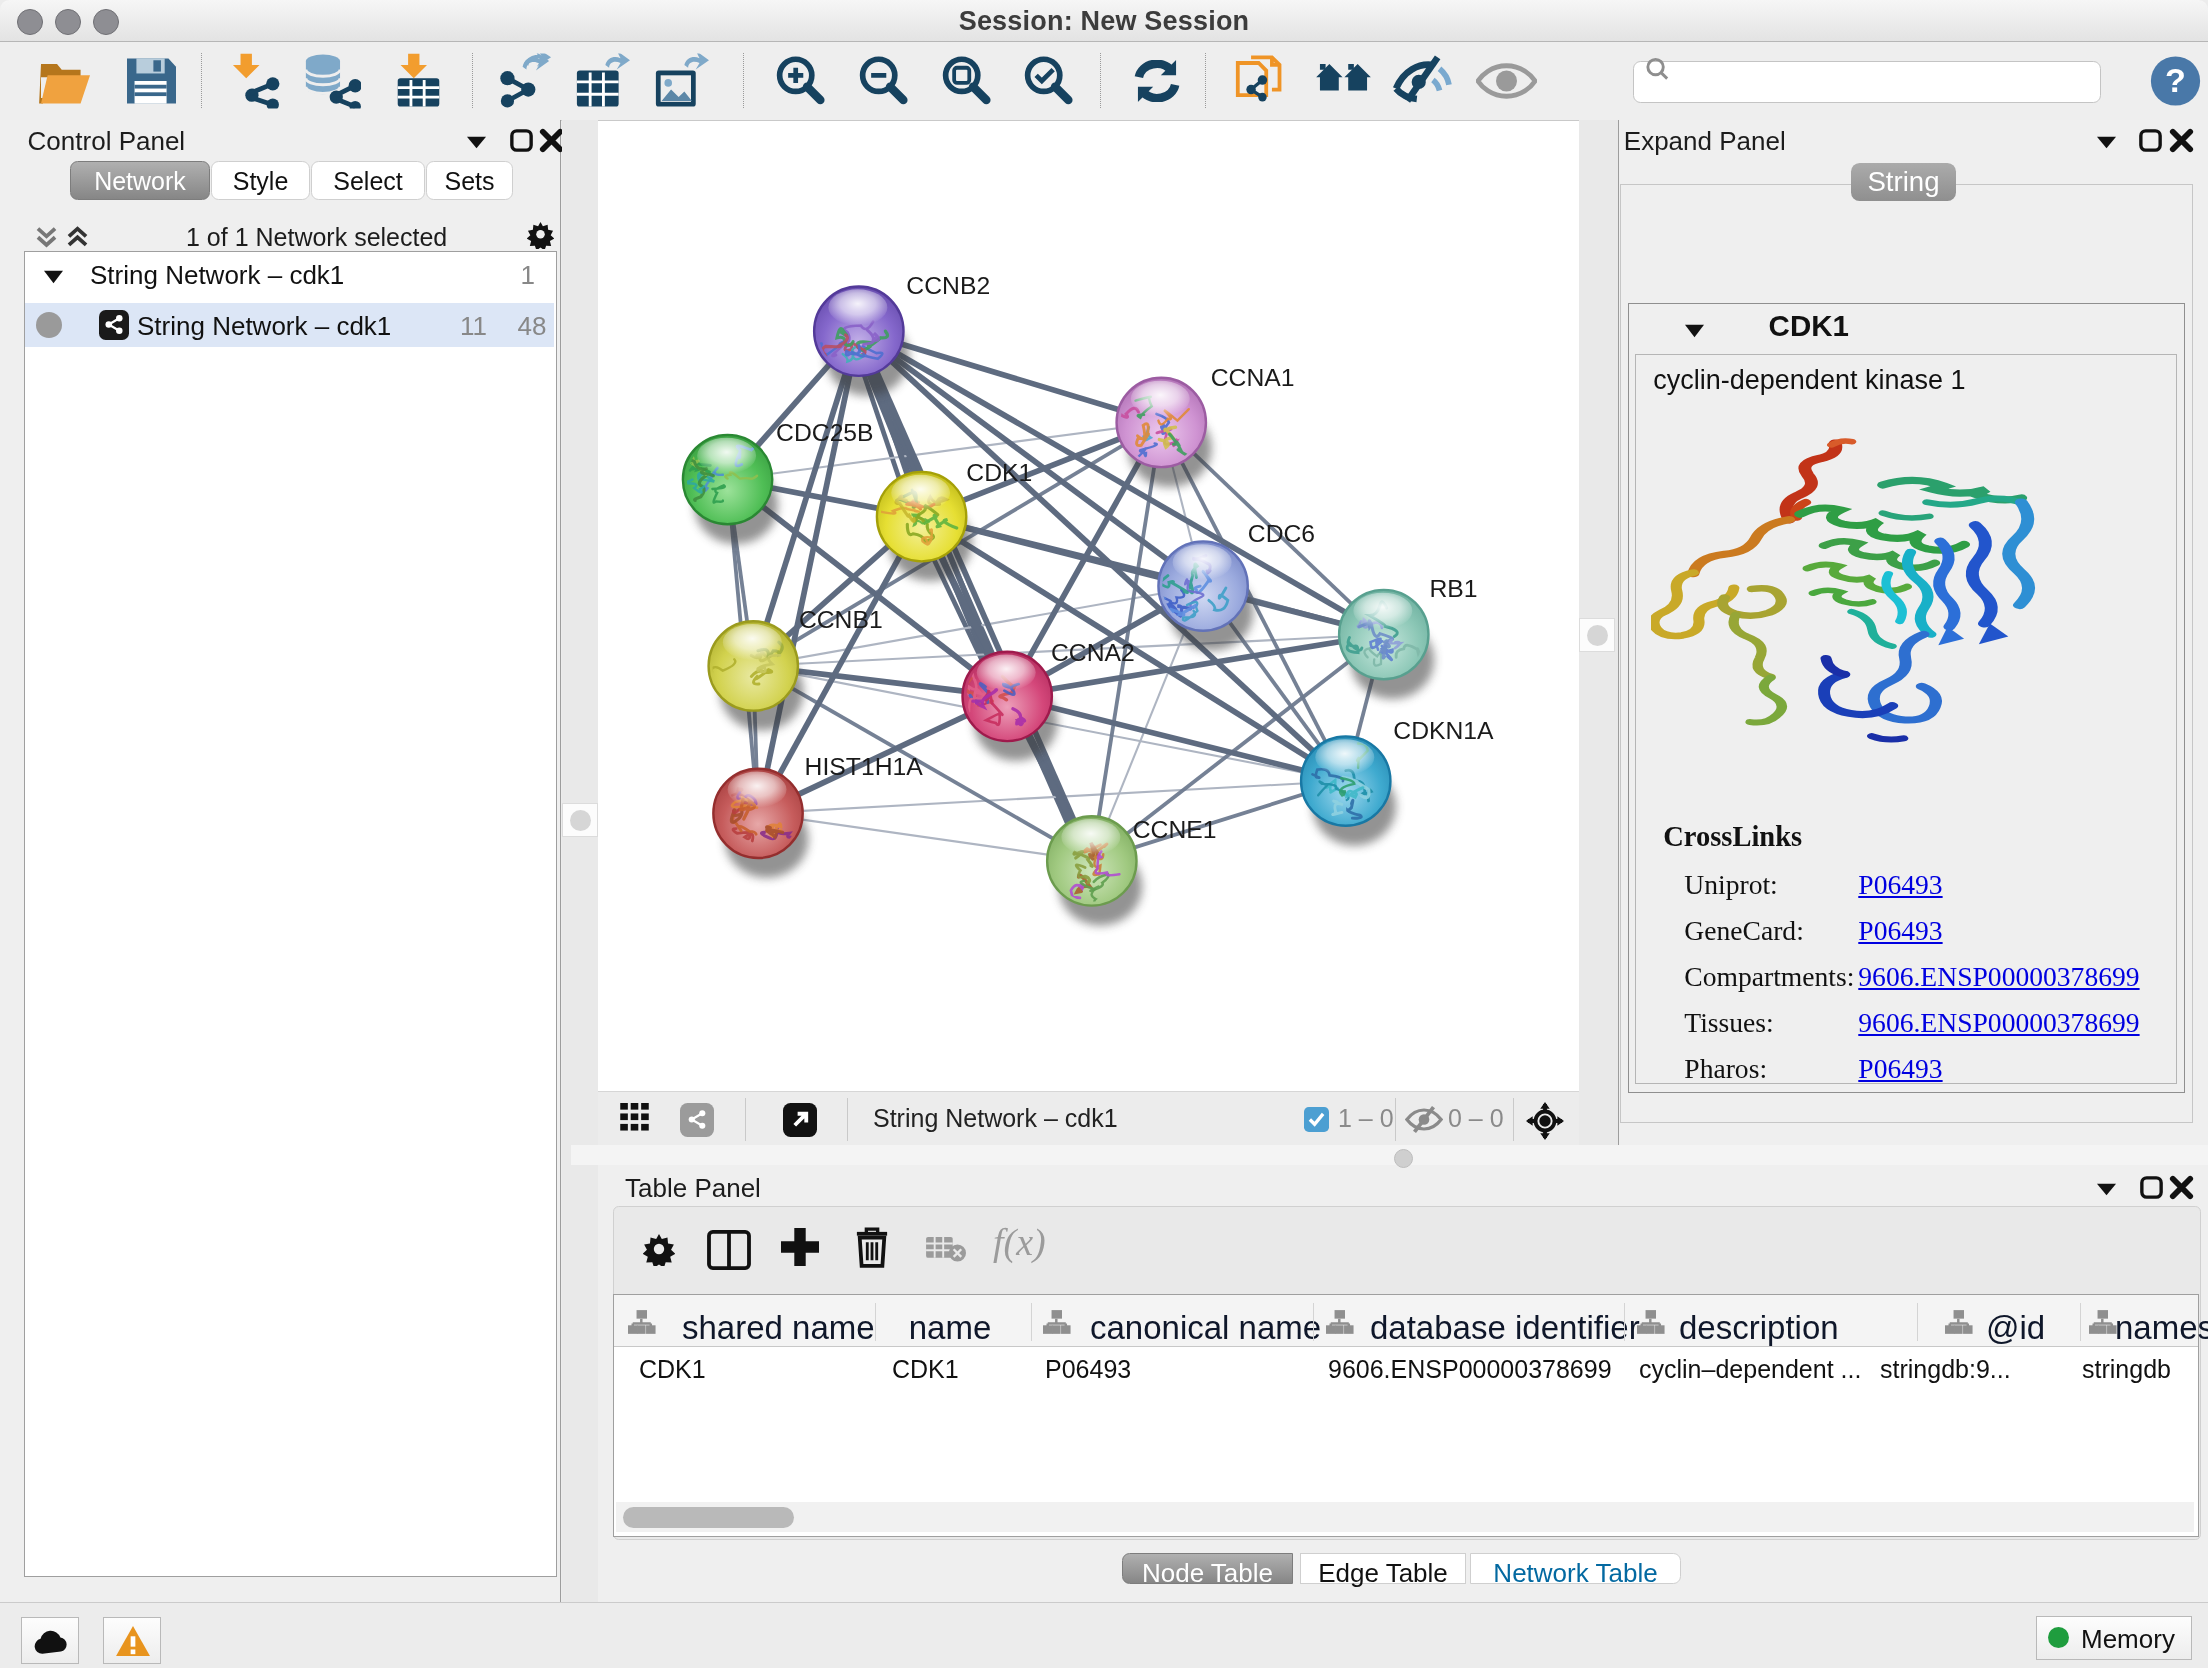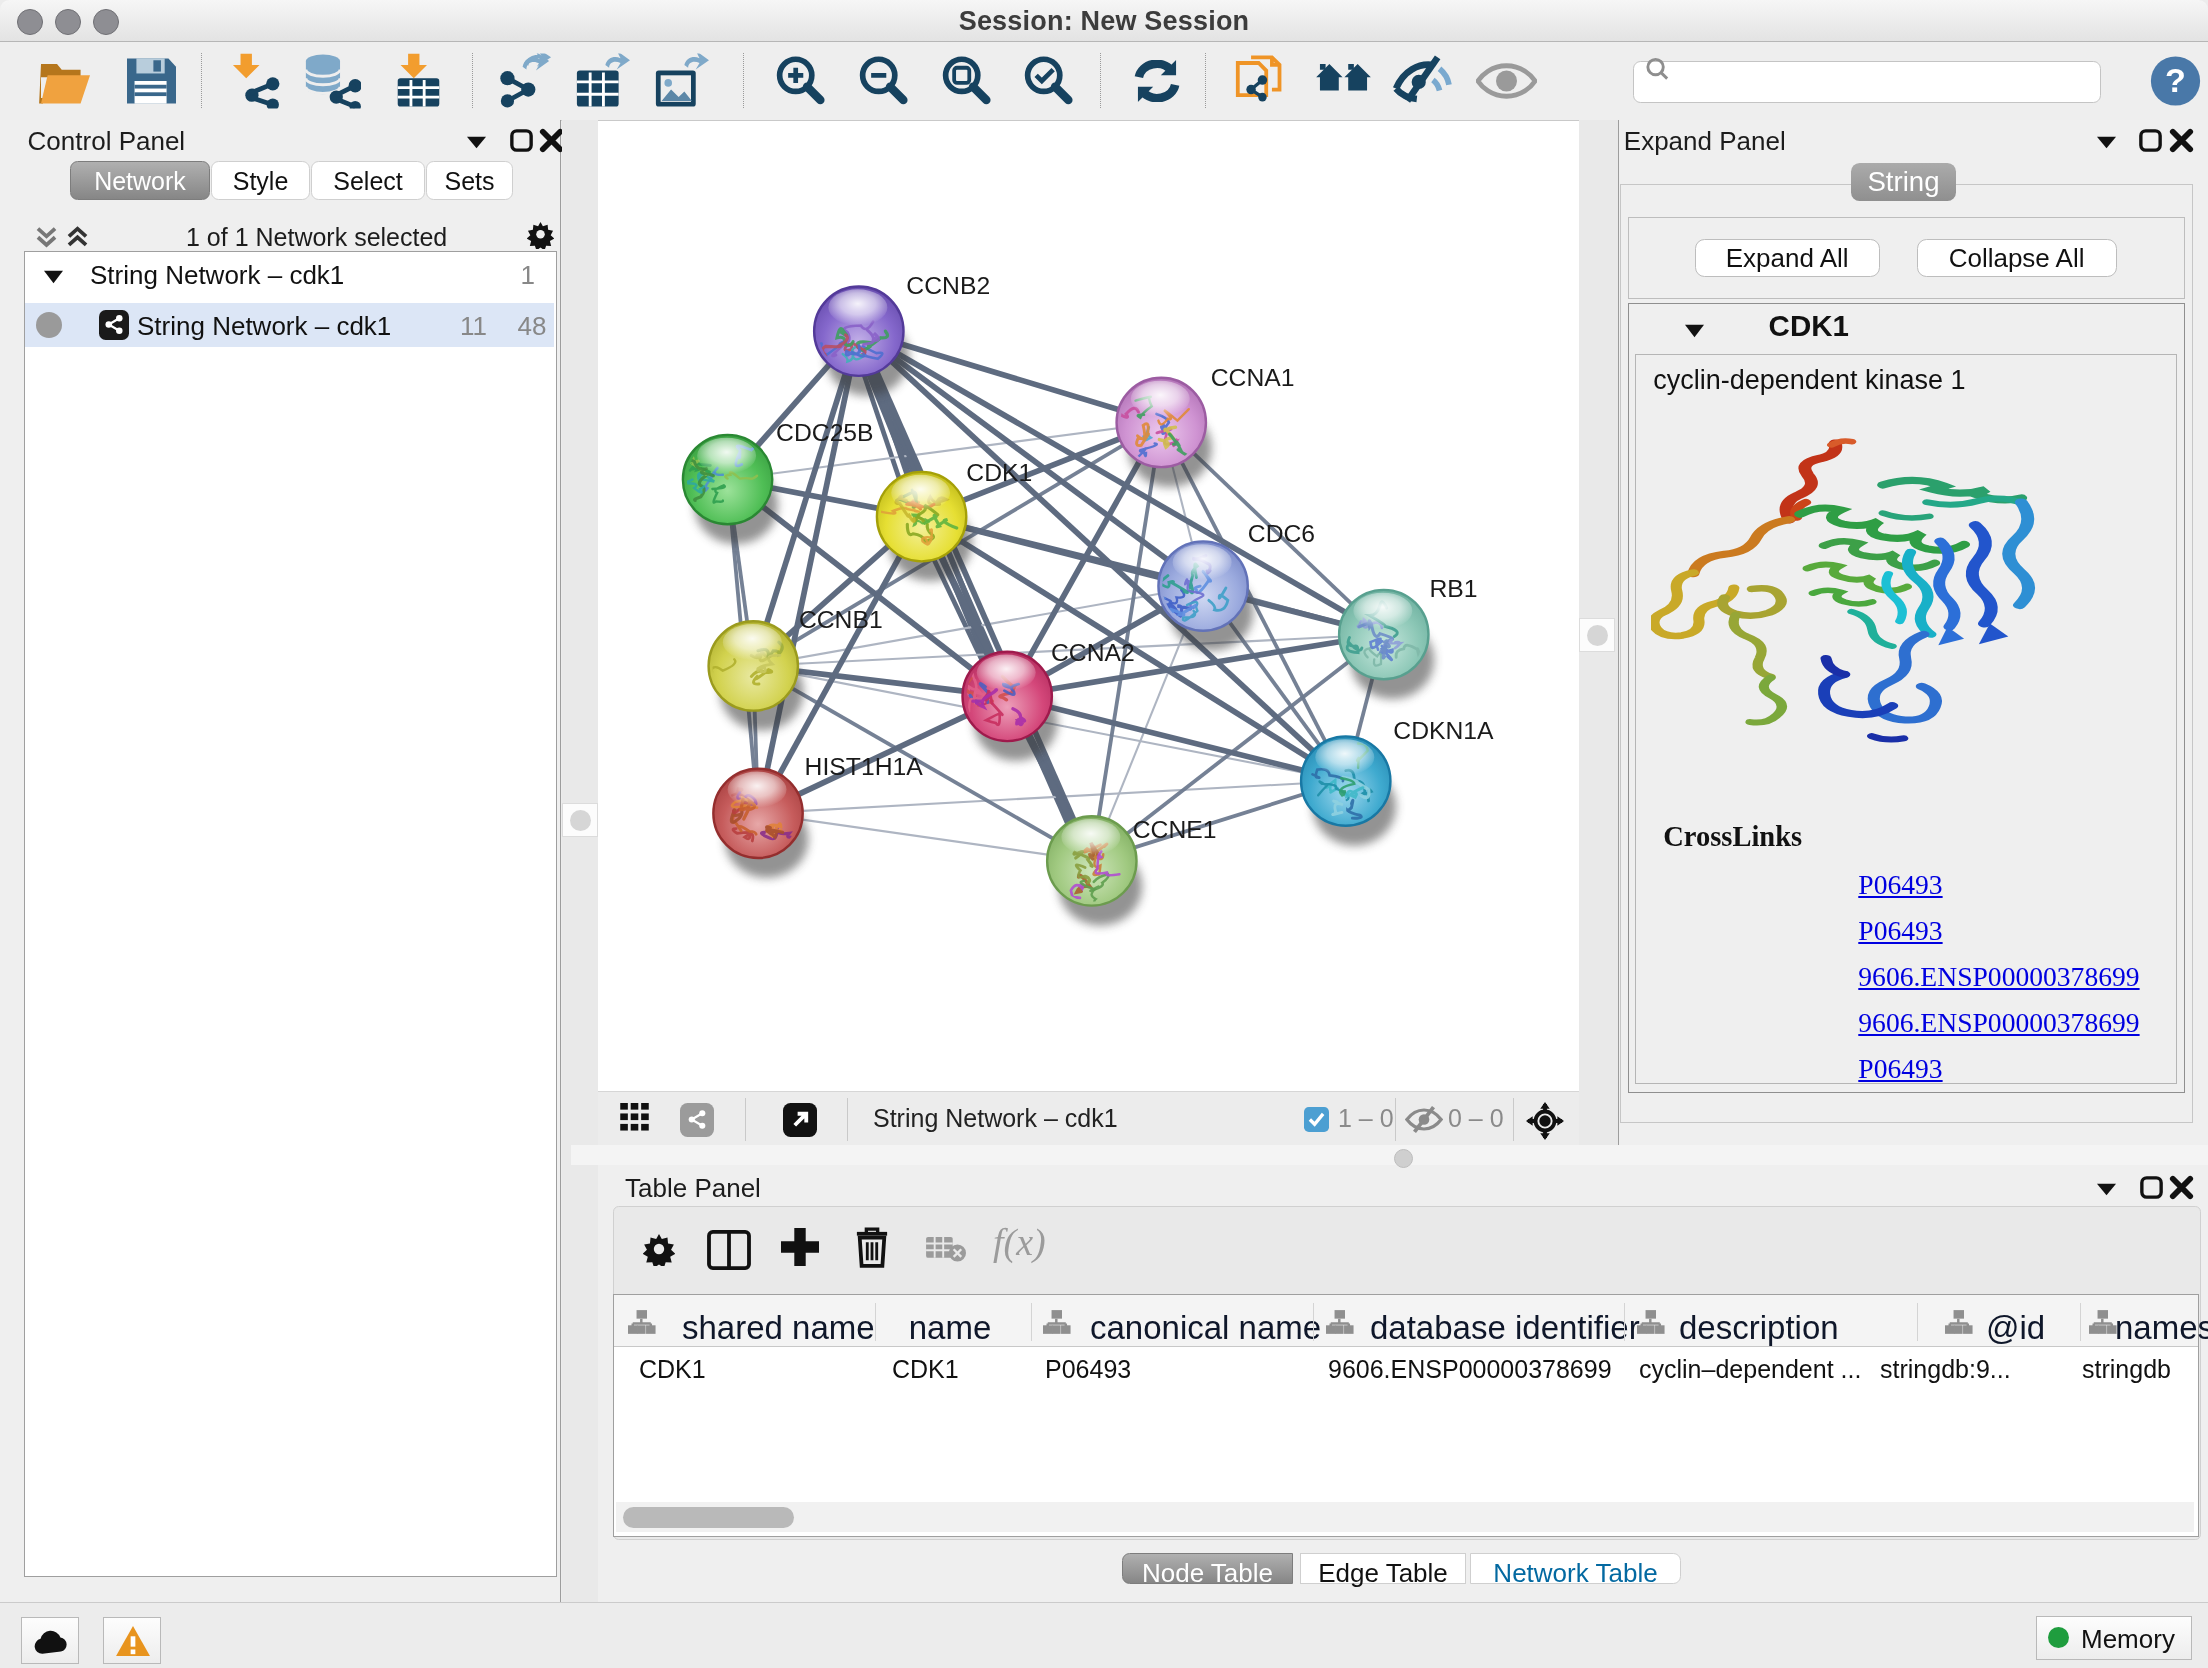--- a/index.html
+++ b/index.html
@@ -692,24 +692,20 @@
       <path d="M3 6 h20 l-10 12z" fill="#111"></path>
     </svg>
   <svg class="pctrl" style="left:518px;top:6.7px" width="27" height="27" viewBox="0 0 28 28">
       <rect x="4" y="4" width="20" height="20" rx="5" fill="none" stroke="#111" stroke-width="3.5"></rect>
     </svg>
   <svg class="pctrl" style="left:549px;top:6.7px" width="27" height="27" viewBox="0 0 28 28">
       <path d="M5 5 L23 23 M23 5 L5 23" stroke="#111" stroke-width="6" stroke-linecap="round"></path>
     </svg>
   <div id="rbox"></div>
   <div id="stringtab">String</div>
-  <div id="expbox">
-    <div class="buttonish" style="left:66px;top:21px;width:185px;height:38px;font-size:26px;line-height:36px;">Expand All</div>
-    <div class="buttonish" style="left:288px;top:21px;width:200px;height:38px;font-size:26px;line-height:36px;">Collapse All</div>
-  </div>
   <div id="resbox">
     <svg style="position:absolute;left:53px;top:17px" width="25" height="19" viewBox="0 0 26 20">
         <path d="M3 4 h20 l-10 13z" fill="#111"></path>
       </svg>
     <div style="position:absolute;left:140px;top:4.8px;font-size:29.5px;font-weight:bold;color:#111;">CDK1</div>
     <div style="position:absolute;left:6.7px;top:50px;right:6.7px;bottom:7.6px;border:1.9px solid #b5b5b5;background:#efefef;">
       <div style="position:absolute;left:17px;top:9.5px;font-size:27px;color:#111;">cyclin-dependent kinase 1</div>
       <svg width="396" height="314" viewBox="0 0 430 580" preserveAspectRatio="none" style="position:absolute;left:15px;top:78px">
 <g fill="none" stroke-linecap="round">
 <path d="M150 160 q-10 -30 10 -45 q22 -15 10 -38 q-10 -22 14 -30 q20 -8 16 -28" stroke="#c23318" stroke-width="14"></path>
@@ -735,20 +731,21 @@
 <path d="M282 220 q-10 28 8 52 q18 24 6 52 q-10 26 8 48" stroke="#18b0c8" stroke-width="12"></path>
 <path d="M258 260 q-8 24 6 44 q14 20 6 44" stroke="#1cc0d4" stroke-width="10"></path>
 <path d="M296 372 q-24 16 -20 44 q4 28 -18 44 q-22 16 -14 44 q8 24 32 26 q26 2 32 -24 q6 -24 -14 -38" stroke="#2e6fd0" stroke-width="13"></path>
 <path d="M262 504 q-20 22 -46 14 q-26 -8 -28 -36 q-2 -26 22 -36" stroke="#1a3fb8" stroke-width="13"></path>
 <path d="M210 446 q-18 -8 -20 -30" stroke="#1a2fa8" stroke-width="12"></path>
 <path d="M240 560 q16 10 34 4" stroke="#1a2fa8" stroke-width="11"></path>
 <path d="M218 330 q20 10 22 34 q2 22 22 30" stroke="#20b09a" stroke-width="10"></path>
 </g>
         </svg>
       <div class="serif" style="position:absolute;left:27px;top:466px;font-size:28.5px;font-weight:bold;color:#111;">CrossLinks</div>
+      <div class="serif" style="position:absolute;left:48px;top:507px;font-size:27.6px;color:#111;line-height:46px;">Uniprot:<br>GeneCard:<br>Compartments:<br>Tissues:<br>Pharos:</div>
       <div class="link" style="position:absolute;left:222px;top:507px;font-size:27.6px;line-height:46px;">P06493<br>P06493<br>9606.ENSP00000378699<br>9606.ENSP00000378699<br>P06493</div>
     </div>
   </div>
 </div>
 <div class="abs" id="hsplit"></div>
 <div class="abs" id="tablepanel">
   <div class="ptitle" style="left:27px;top:7.6px;">Table Panel</div>
   <svg class="pctrl" style="left:1496px;top:13.3px" width="25" height="21" viewBox="0 0 26 22">
       <path d="M3 6 h20 l-10 12z" fill="#111"></path>
     </svg>

